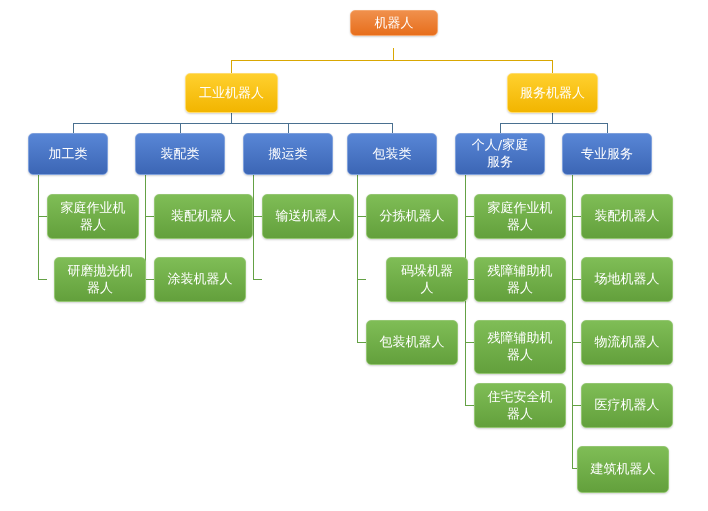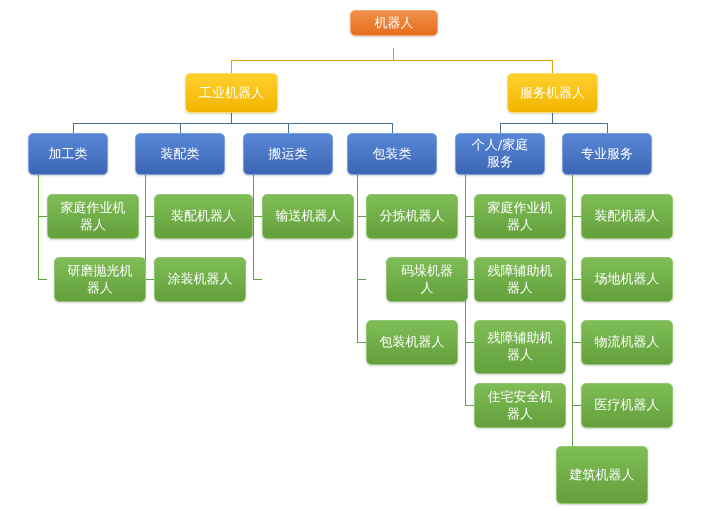--- a/index.html
+++ b/index.html
@@ -151,17 +151,17 @@
   </div>
   <div class="node lv4" style="left:581px;top:257px;width:92px;height:45px">
     <span class="lbl">场地机器人</span>
   </div>
   <div class="node lv4" style="left:581px;top:320px;width:92px;height:45px">
     <span class="lbl">物流机器人</span>
   </div>
   <div class="node lv4" style="left:581px;top:383px;width:92px;height:45px">
     <span class="lbl">医疗机器人</span>
   </div>
-  <div class="node lv4" style="left:556px;top:446px;width:92px;height:58px">
+  <div class="node lv4" style="left:577px;top:446px;width:92px;height:47px">
     <span class="lbl">建筑机器人</span>
   </div>
 
 </div>
 
 </body></html>

